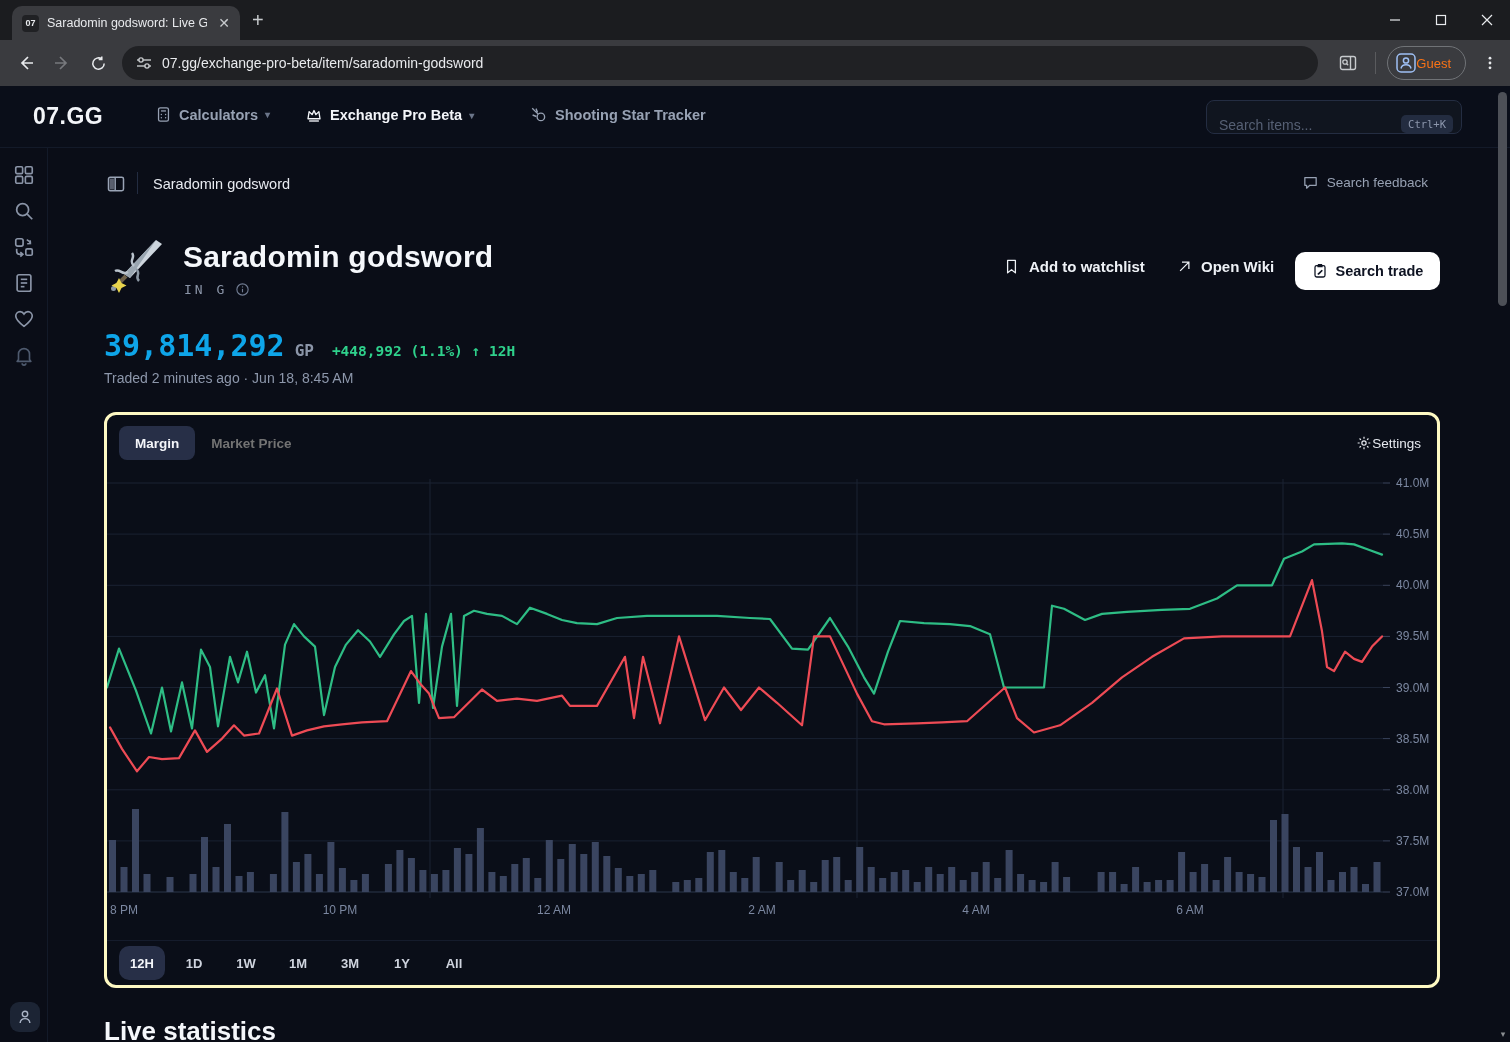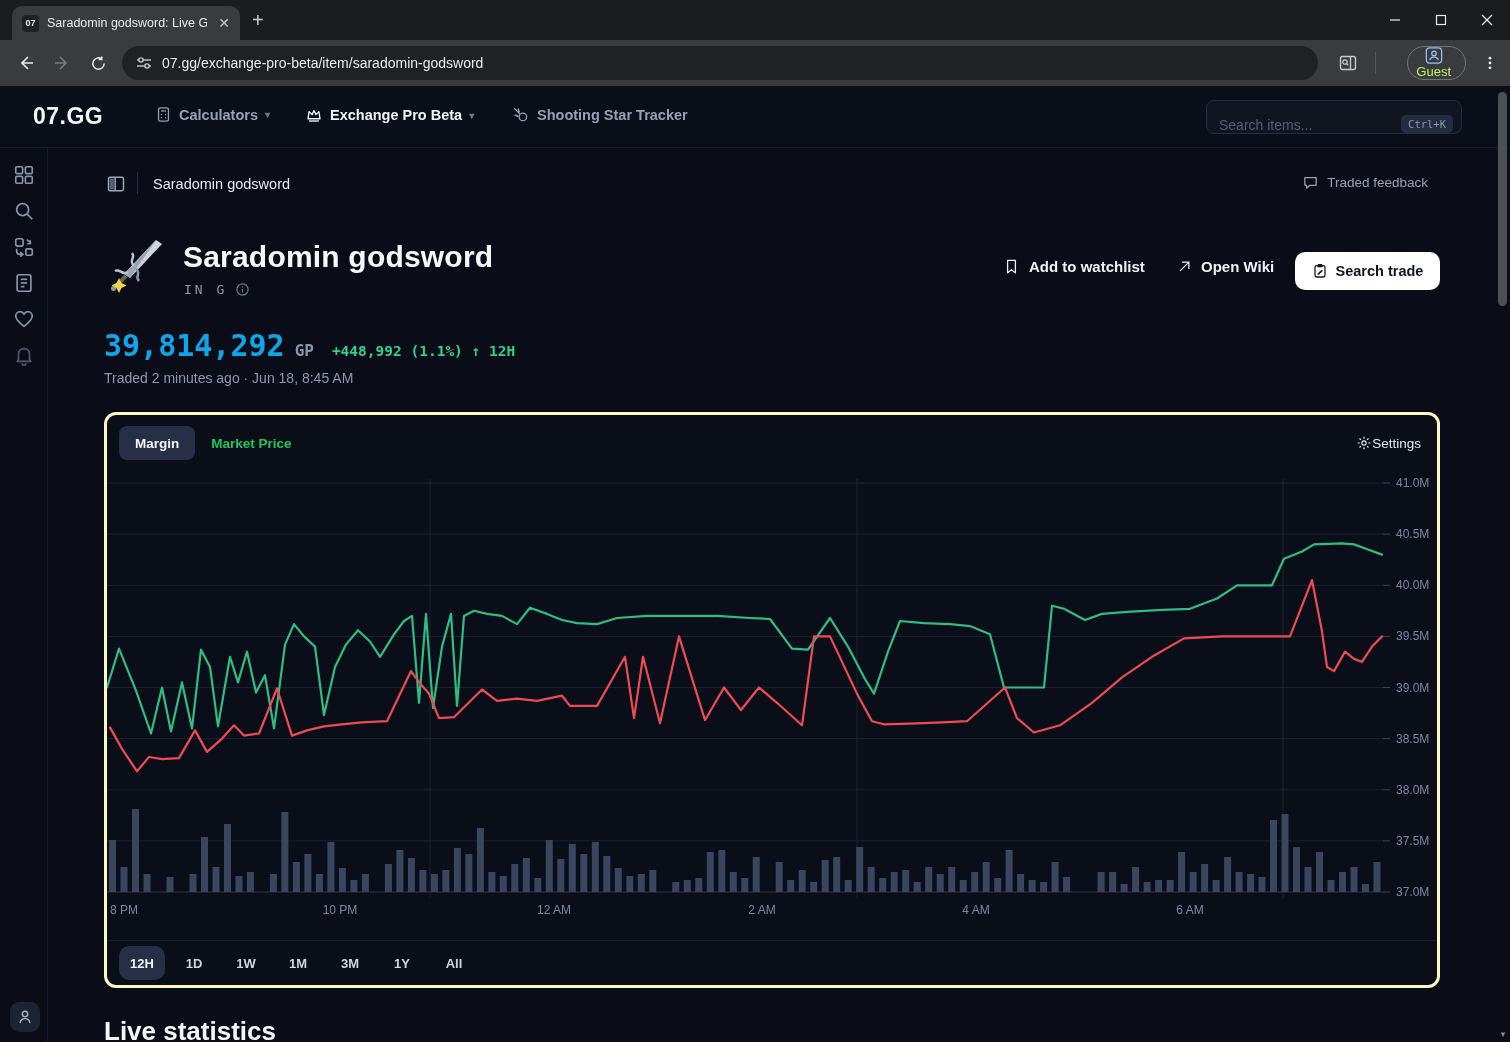--- a/index.html
+++ b/index.html
@@ -16,21 +16,21 @@
   .tab-title { color:#e8eaed; font-size:12.5px; white-space:nowrap; overflow:hidden; width:160px; }
   .tab-close { color:#c7cacd; font-size:14px; margin-left:auto; flex:none; cursor:pointer; }
   .newtab { position:absolute; left:252px; top:10px; color:#c7cacd; font-size:20px; line-height:20px; }
   .winctl { position:absolute; top:0; height:40px; width:46px; display:flex; align-items:center; justify-content:center; color:#e8eaed; }
   .toolbar { position:absolute; top:40px; left:0; width:1510px; height:46px; background:#3a3b3f; }
   .navbtn { position:absolute; top:9px; width:28px; height:28px; display:flex; align-items:center; justify-content:center; border-radius:50%; }
   .urlbar { position:absolute; left:122px; top:6px; width:1196px; height:34px; background:#202124;
     border-radius:17px; display:flex; align-items:center; gap:10px; padding:0 14px; }
   .urltext { color:#e8eaed; font-size:14px; }
   .guest { position:absolute; right:44px; top:6px; height:34px; border:1px solid #707377; border-radius:17px;
-    display:flex; align-items:center; padding:0 14px 0 8px; color:#bef264; font-size:13px;flex-direction:column; }
+    display:flex; align-items:center; padding:0 14px 0 8px; color:#f97316; font-size:13px; }
   .tbsep { position:absolute; right:134px; top:12px; width:1px; height:22px; background:#5a5b5e; }
 
   
   .topnav { position:absolute; top:86px; left:0; width:1510px; height:62px; background:#0a0e19; border-bottom:1px solid #131a29; }
   .logo { position:absolute; left:33px; top:17px; color:#f3f5f9; font-size:23px; font-weight:bold; letter-spacing:.5px; }
   .navitem { position:absolute; top:20px; display:flex; align-items:center; gap:7px; color:#97a1b3; font-size:14.5px; font-weight:600; }
   .navitem.active { color:#f3f5f9; }
   .chev { font-size:10px; color:#6b7589; }
   .searchbox { position:absolute; right:48px; top:14px; width:256px; height:34px; background:#10151f;
     border:1px solid #242d42; border-radius:8px; display:flex; align-items:flex-end; padding:0 8px 0 12px; }
@@ -61,21 +61,21 @@
     border-radius:10px; display:flex; align-items:center; justify-content:center; gap:8px; font-size:14.5px; font-weight:bold; }
 
   .price-row { position:absolute; left:55px; top:180px; display:flex; align-items:baseline; gap:10px; }
   .price { color:#0ea5e9; font-size:30px; font-weight:bold; }
   .price-cur { color:#8b95a8; font-size:16px; font-weight:bold; }
   .price-change { color:#2fd18c; font-size:14.5px; margin-left:8px; font-weight:bold; }
   .traded { position:absolute; left:55px; top:222px; color:#8d97ab; font-size:14px; }
 
   .card { position:absolute; left:55px; top:264px; width:1336px; height:576px; border:3px solid #fef9c3; border-radius:12px; background:#0a0e18; }
   .card-head { position:absolute; left:12px; top:10px; right:16px; height:36px; display:flex; align-items:center; }
-  .ctab { height:34px; padding:0 16px; border-radius:8px; display:flex; align-items:center; font-size:13.5px; font-weight:bold; color:#22c55e; }
+  .ctab { height:34px; padding:0 16px; border-radius:8px; display:flex; align-items:center; font-size:13.5px; font-weight:bold; color:#737373; }
   .ctab.active { background:#272f47; color:#f3f5f9; }
   .settings { margin-left:auto; display:flex; align-items:center; gap:0; color:#e6e9ef; font-size:13.5px; }
   #chart-svg { position:absolute; left:0; top:50px; }
   .ranges { position:absolute; left:0; right:0; top:525px; bottom:0; border-top:1px solid #151c2c; display:flex; align-items:center; gap:6px; padding-left:12px;text-align:right; }
   .rbtn { min-width:46px; height:34px; border-radius:10px; display:flex; align-items:center; justify-content:center;
     color:#cfd4de; font-size:13px; font-weight:bold; }
   .rbtn.active { background:#272f47; color:#f3f5f9; }
 
   .live-title { position:absolute; left:55px; top:868px; color:#f5f7fb; font-size:26px; font-weight:bold; }
 
@@ -178,21 +178,21 @@
     <span class="chev">▾</span>
   </div>
   <div class="navitem active" style="left:305px;">
     <svg class="ic" width="18" height="18" viewBox="0 0 24 24">
       <path d="M4 17 L5.5 7.5 L9.5 11.5 L12 6 L14.5 11.5 L18.5 7.5 L20 17 Z" fill="none" stroke="currentColor" stroke-width="1.8" stroke-linejoin="round"></path>
       <line x1="5.5" y1="20" x2="18.5" y2="20" stroke="currentColor" stroke-width="1.8"></line>
     </svg>
     <span>Exchange Pro Beta</span>
     <span class="chev">▾</span>
   </div>
-  <div class="navitem" style="left:512px;">
+  <div class="navitem" style="left:530px;">
     <svg class="ic" width="18" height="18" viewBox="0 0 24 24">
       <circle cx="14.5" cy="14.5" r="5" fill="none" stroke="currentColor" stroke-width="1.8"></circle>
       <path d="M10.5 10.5 L3 3 M8.5 14 L3.5 12 M10 8.5 L8 3.5" stroke="currentColor" stroke-width="1.8" fill="none"></path>
     </svg>
     <span>Shooting Star Tracker</span>
   </div>
   <div class="searchbox">
     <input type="text" placeholder="Search items..." style="">
     <span class="kbd mono">Ctrl+K</span>
   </div>
@@ -257,21 +257,21 @@
       <rect x="4.5" y="5.5" width="5" height="13" fill="currentColor" opacity="0.55"></rect>
     </svg>
   </div>
   <div class="crumb-sep"></div>
   <div class="crumb-text">Saradomin godsword</div>
 
   <div class="feedback">
     <svg class="ic" width="17" height="17" viewBox="0 0 24 24">
       <path d="M4 5 h16 v11 h-9 l-4.5 4 v-4 H4 Z" fill="none" stroke="currentColor" stroke-width="1.8" stroke-linejoin="round"></path>
     </svg>
-    <span>Traded feedback</span>
+    <span>Search feedback</span>
   </div>
 
   <svg class="item-icon" viewBox="0 0 60 60">
     <polygon points="50,4 56,8 24,42 18,38" fill="#cdd5dd"></polygon>
     <polygon points="50,4 24,42 18,38" fill="#9aa6b1"></polygon>
     <path d="M28 30 C22 24 30 22 26 17 M22 36 C16 40 14 32 9 35" stroke="#b9c3cd" stroke-width="2.5" fill="none"></path>
     <path d="M30 33 C36 38 28 40 33 45" stroke="#8d99a5" stroke-width="2.5" fill="none"></path>
     <line x1="20" y1="40" x2="9" y2="51" stroke="#6e614a" stroke-width="4"></line>
     <circle cx="7.5" cy="52.5" r="2.5" fill="#8d99a5"></circle>
     <path d="M13 42 L15.5 47 L20.5 49.5 L15.5 52 L13 57 L10.5 52 L5.5 49.5 L10.5 47 Z" fill="#e8d44d"></path>

